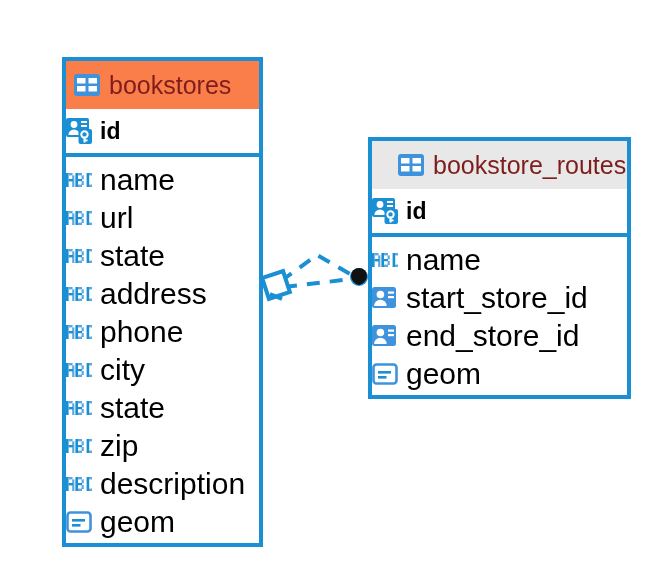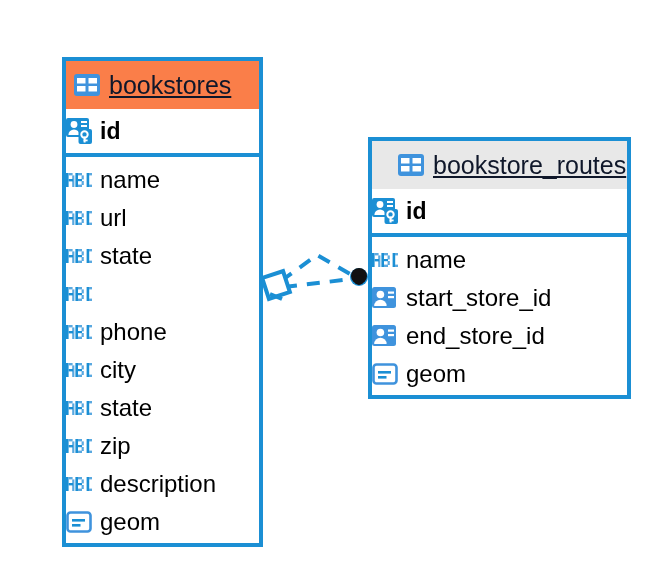--- a/index.html
+++ b/index.html
@@ -49,42 +49,41 @@
     box-sizing: border-box;
     height: 48px;
     padding-left: 8px;
     gap: 9px;
   }
   .entity-header.orange { background: #fa7e49; }
   .entity-header.grey   { background: #e8e8e8; padding-left: 26px; }
 
   .entity-title {
     font-size: 25px;
-    color: #0f172a;
+    color: #7f1d1d;
     line-height: 1;
     white-space: nowrap;
-    text-decoration: underline;
   }
 
   .pk-section {
     box-sizing: border-box;
     border-bottom: 4px solid #1b8fd4;
   }
 
   .field-row {
     display: flex;
     align-items: center;
     box-sizing: border-box;
     height: 38px;
     gap: 8px;
   }
   .field-row.pk { height: 44px; }
 
   .field-label {
-    font-size: 24px;
+    font-size: 30px;
     color: #000000;
     line-height: 1;
     white-space: nowrap;
   }
   .field-label.bold { font-weight: bold; font-size: 23px; }
 
   .field-list { padding-top: 4px; }
 
   .icon {
     flex: 0 0 auto;
@@ -238,20 +237,21 @@
             <rect x="12" y="0" width="4" height="2.4" fill="#5aa9e0"></rect>
             <rect x="12" y="6" width="4" height="2.2" fill="#1b8fd4"></rect>
             <rect x="12" y="11.6" width="4" height="2.4" fill="#5aa9e0"></rect>
             <rect x="15.6" y="2.4" width="2.2" height="4" fill="#5aa9e0"></rect>
             <rect x="15.6" y="8" width="2.2" height="4" fill="#5aa9e0"></rect>
             <rect x="20.6" y="0" width="2.6" height="14" fill="#1b8fd4"></rect>
             <rect x="23" y="0" width="3" height="2.4" fill="#5aa9e0"></rect>
             <rect x="23" y="11.6" width="3" height="2.4" fill="#5aa9e0"></rect>
           </svg>
         </span>
+        <span class="field-label">address</span>
       </div>
 
       <div class="field-row">
         <span class="icon">
           <svg width="26" height="14" viewBox="0 0 26 14">
             <rect x="0" y="0" width="2.6" height="14" fill="#1b8fd4"></rect>
             <rect x="2.6" y="0" width="4" height="2.4" fill="#5aa9e0"></rect>
             <rect x="6.2" y="2.4" width="2.2" height="11.6" fill="#5aa9e0"></rect>
             <rect x="2.6" y="6" width="4.4" height="2.4" fill="#1b8fd4"></rect>
             <rect x="9.4" y="0" width="2.6" height="14" fill="#1b8fd4"></rect>

